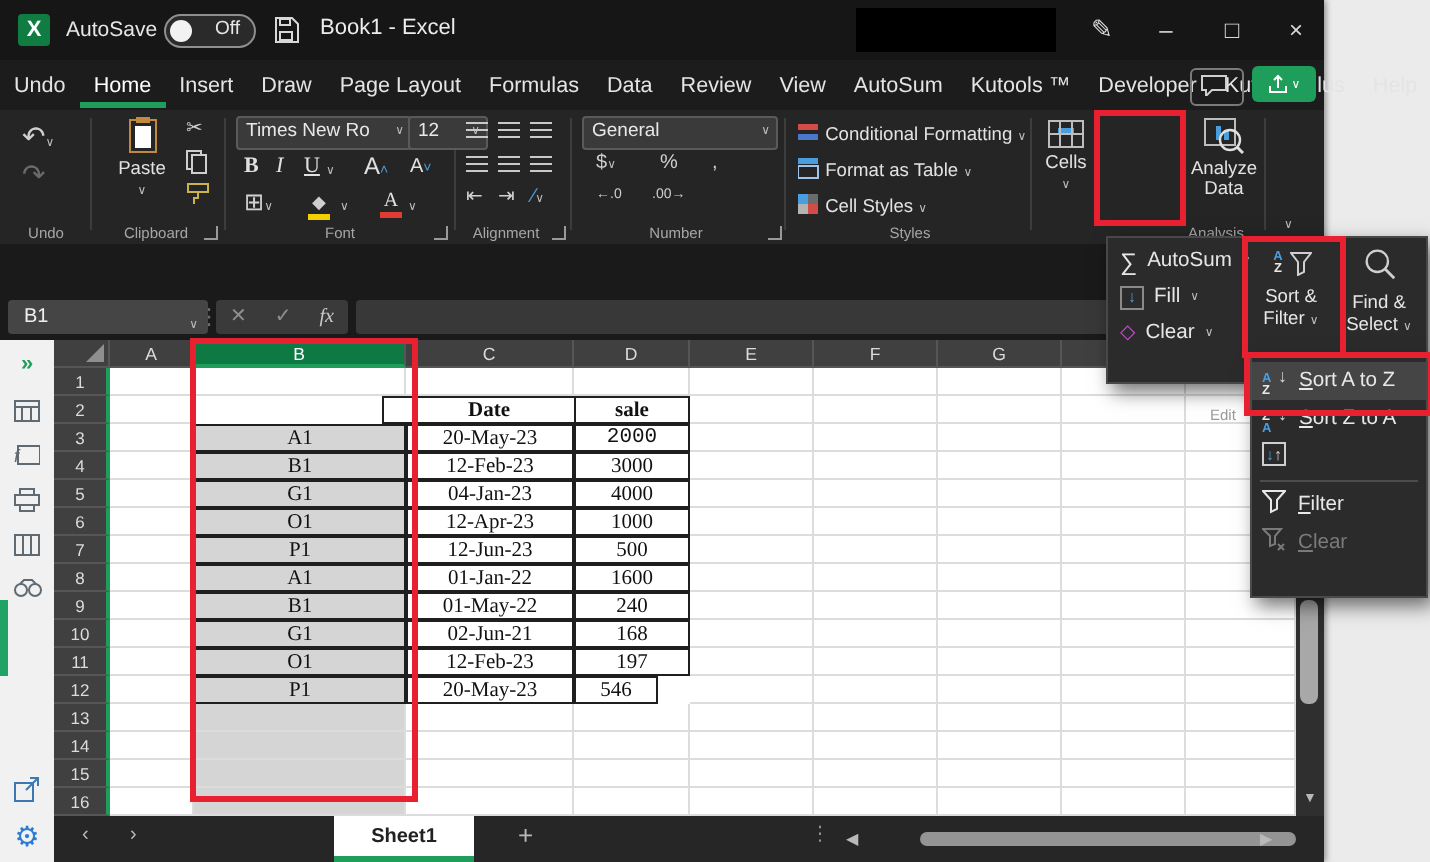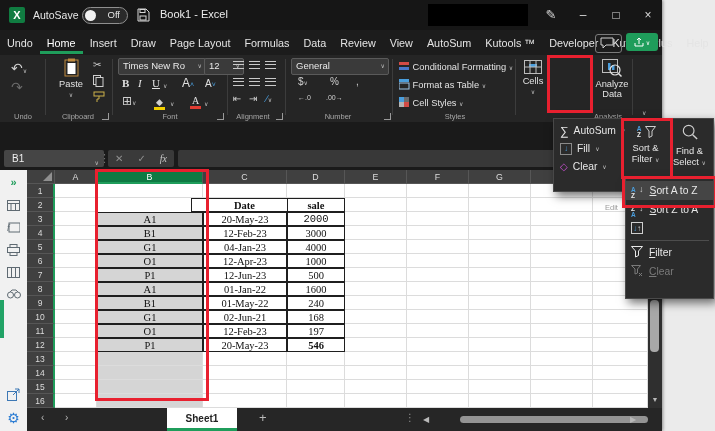--- a/index.html
+++ b/index.html
@@ -426,21 +426,21 @@
         <div class="cell tbl" style="left: 260px; top: 154px; width: 58px; height: 14px;">197</div>
         <div class="cell" style="left: 318px; top: 154px; width: 62px; height: 14px;"></div>
         <div class="cell" style="left: 380px; top: 154px; width: 62px; height: 14px;"></div>
         <div class="cell" style="left: 442px; top: 154px; width: 62px; height: 14px;"></div>
         <div class="cell" style="left: 504px; top: 154px; width: 62px; height: 14px;"></div>
         <div class="cell" style="left: 566px; top: 154px; width: 55px; height: 14px;"></div>
         <div class="rhead" style="left: 0px; top: 168px; width: 28px; height: 14px;">12</div>
         <div class="cell" style="left: 28px; top: 168px; width: 42px; height: 14px;"></div>
         <div class="cell colB tbl" style="left: 70px; top: 168px; width: 106px; height: 14px;">P1</div>
         <div class="cell tbl" style="left: 176px; top: 168px; width: 84px; height: 14px;">20-May-23</div>
-        <div class="cell tbl" style="left: 260px; top: 168px; width: 58px; height: 14px; font-weight: bold;">546</div>
+        <div class="cell tbl" style="left: 260px; top: 168px; width: 42px; height: 14px;">546</div>
         <div class="cell" style="left: 318px; top: 168px; width: 62px; height: 14px;"></div>
         <div class="cell" style="left: 380px; top: 168px; width: 62px; height: 14px;"></div>
         <div class="cell" style="left: 442px; top: 168px; width: 62px; height: 14px;"></div>
         <div class="cell" style="left: 504px; top: 168px; width: 62px; height: 14px;"></div>
         <div class="cell" style="left: 566px; top: 168px; width: 55px; height: 14px;"></div>
         <div class="rhead" style="left: 0px; top: 182px; width: 28px; height: 14px;">13</div>
         <div class="cell" style="left: 28px; top: 182px; width: 42px; height: 14px;"></div>
         <div class="cell colB" style="left: 70px; top: 182px; width: 106px; height: 14px;"></div>
         <div class="cell" style="left: 176px; top: 182px; width: 84px; height: 14px;"></div>
         <div class="cell" style="left: 260px; top: 182px; width: 58px; height: 14px;"></div>

